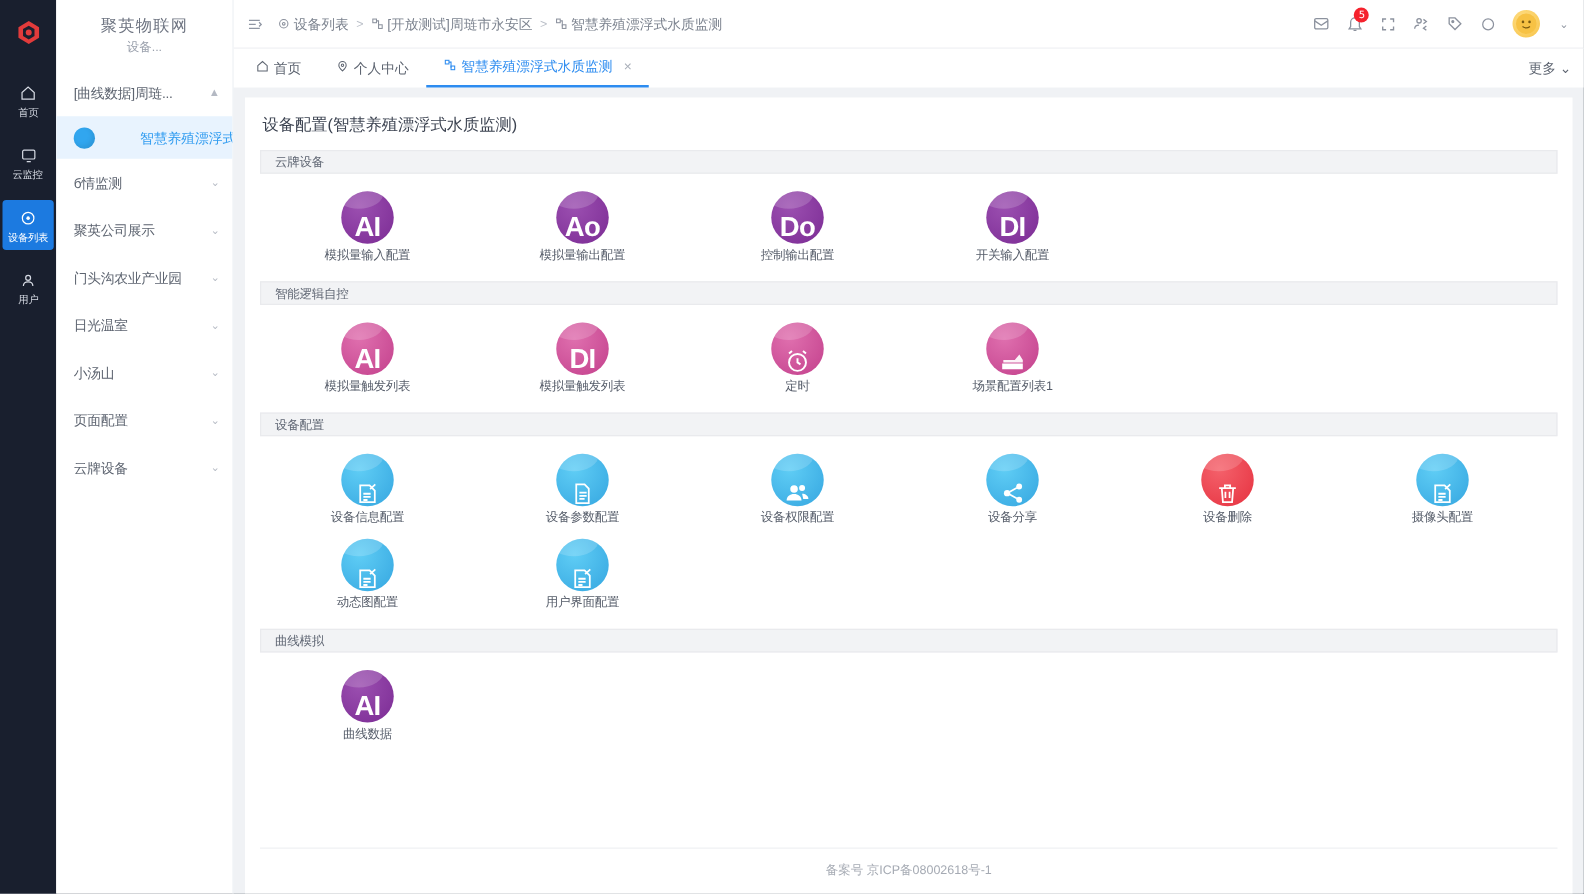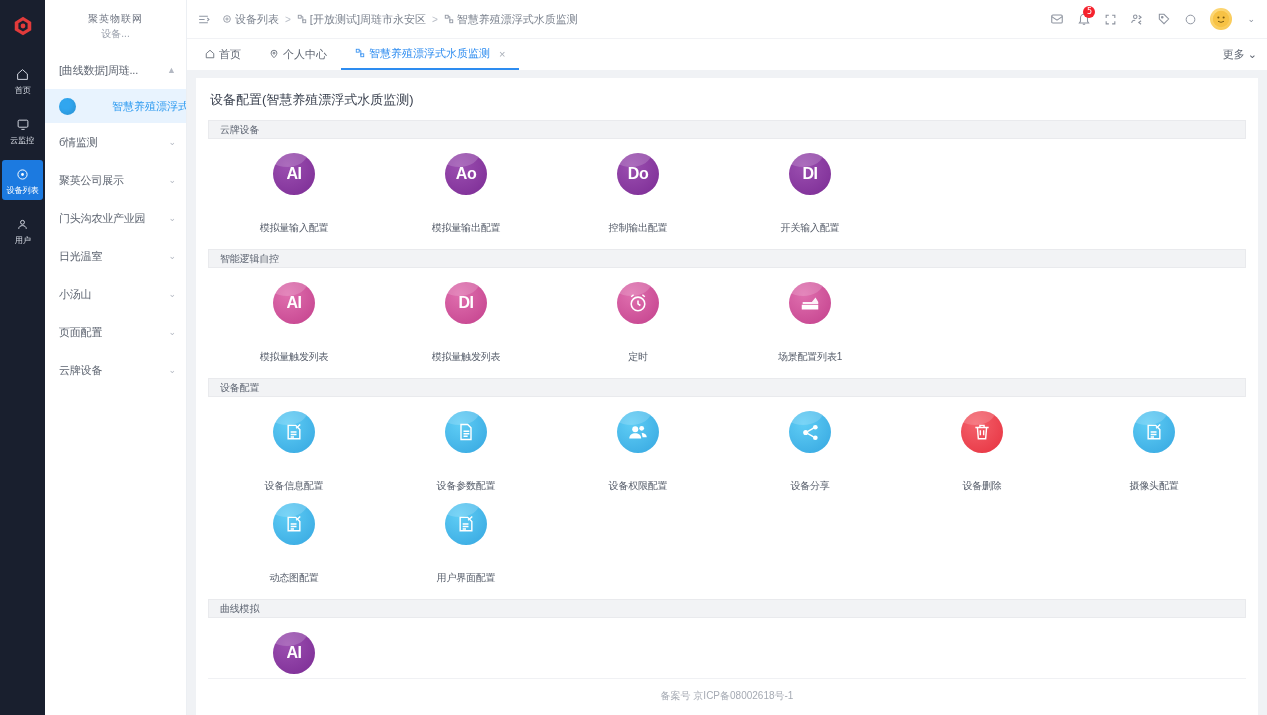--- a/index.html
+++ b/index.html
@@ -57,21 +57,21 @@
     width: 142px;
     flex: 0 0 142px;
     background: #ffffff;
     border-right: 1px solid #eceff3;
     padding-top: 8px;
     overflow: hidden;
   }
   .brand {
     text-align: center;
     color: #6f7582;
-    font-size: 10px;
+    font-size: 13px;
     letter-spacing: 1px;
     padding: 4px 0 1px 0;
   }
   .brand-sub {
     text-align: center;
     color: #9aa0ac;
     font-size: 10px;
     padding-bottom: 10px;
   }
   .menu-group {
@@ -231,42 +231,42 @@
     flex-direction: column;
     align-items: center;
     margin-bottom: 10px;
     cursor: pointer;
     text-decoration: none;
   }
   .tile-ico {
     width: 42px; height: 42px;
     border-radius: 50%;
     display: flex;
-    align-items: center;
+    align-items: flex-end;
     justify-content: center;
     color: #ffffff;
-    font-size: 16px;
+    font-size: 22px;
     font-weight: bold;
     letter-spacing: -0.5px;
     position: relative;
     overflow: hidden;
   }
   .tile-ico::after {
     content: "";
     position: absolute;
     left: -6px; top: -12px;
     width: 40px; height: 26px;
     border-radius: 50%;
     background: rgba(255,255,255,0.17);
     pointer-events: none;
   }
   .tile-ico svg { position: relative; z-index: 1; }
   .tile-ico .glyph { position: relative; z-index: 1; }
   .tile-label {
-    margin-top: 26px;
+    margin-top: 2px;
     font-size: 10px;
     color: #555c69;
     letter-spacing: -0.2px;
     white-space: nowrap;
   }
   .ico-purple { background: radial-gradient(circle at 35% 30%, #9b4fb0, #7b2b94); }
   .ico-pink   { background: radial-gradient(circle at 35% 30%, #df6fae, #c3408c); }
   .ico-blue   { background: radial-gradient(circle at 35% 30%, #5fcdf5, #35a6e0); }
   .ico-red    { background: radial-gradient(circle at 35% 30%, #f4616b, #e6313f); }
 

